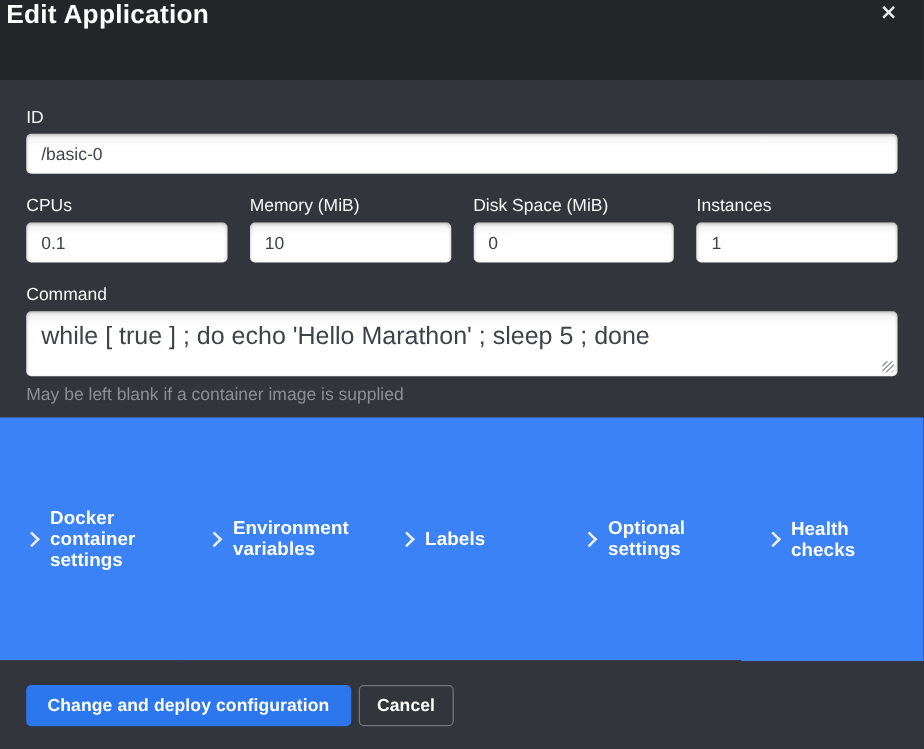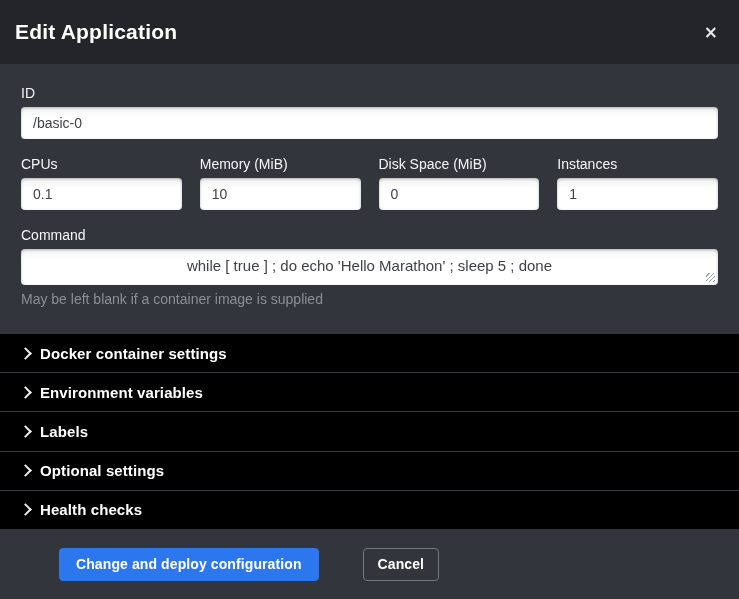--- a/index.html
+++ b/index.html
@@ -16,22 +16,22 @@
     height: 599px;
     display: flex;
     flex-direction: column;
   }
   
   .modal-header {
     height: 64px;
     flex: 0 0 64px;
     background: #242529;
     display: flex;
-    align-items: center;
-    padding: 0 17px 0 15px;
+    align-items: flex-start;
+    padding: 0 17px 0 5px;
     box-sizing: border-box;
   }
   .modal-title {
     margin: 0;
     font-size: 21px;
     font-weight: 700;
     color: #ffffff;
     letter-spacing: 0.2px;
     flex: 1;
   }
@@ -80,55 +80,54 @@
     display: flex;
     gap: 18px;
     margin-top: 17px;
   }
   .form-col { flex: 1 1 0; min-width: 0; }
   .command-group { margin-top: 17px; }
   .textarea-wrap { position: relative; }
   .command-textarea {
     display: block;
     width: 100%;
-    height: 36px;
+    height: 52px;
     box-sizing: border-box;
     background: linear-gradient(#f2f2f3, #ffffff 25%);
     border: none;
     border-radius: 4px;
     box-shadow: inset 0 1px 3px rgba(0,0,0,0.28);
     padding: 7px 12px;
-    font-size: 15px;
+    font-size: 20px;
     line-height: 1.35;
     color: #3f4247;
     font-family: "Liberation Sans", sans-serif;
     resize: none;
     outline: none;
-    text-align: center;
   }
   .resize-handle {
     position: absolute;
     right: 3px;
     bottom: 3px;
     width: 9px;
     height: 9px;
     background: repeating-linear-gradient(135deg, transparent 0 2px, #9a9da1 2px 3px);
     pointer-events: none;
   }
   .help-text {
     margin-top: 6px;
     font-size: 14px;
     color: #8c8f95;
   }
   
   .accordion {
     flex: 0 0 195px;
-    background: #000000;
-    display: flex;
-    flex-direction: column;
+    background: #3b82f6;
+    display: flex;
+    flex-direction: row;
   }
   .accordion-row {
     flex: 1 1 0;
     display: flex;
     align-items: center;
     padding: 0 21px;
     cursor: pointer;
     border-bottom: 1px solid #393a40;
     box-sizing: border-box;
   }
@@ -160,21 +159,20 @@
   }
   .btn {
     height: 33px;
     border-radius: 4px;
     font-size: 14px;
     font-weight: 700;
     font-family: "Liberation Sans", sans-serif;
     cursor: pointer;
     padding: 0 16px;
     letter-spacing: 0.1px;
-    margin-left: 38px;
   }
   .btn-primary {
     background: #2d77ee;
     border: 1px solid #2d77ee;
     color: #ffffff;
   }
   .btn-cancel {
     background: transparent;
     border: 1px solid #74777c;
     color: #ffffff;

